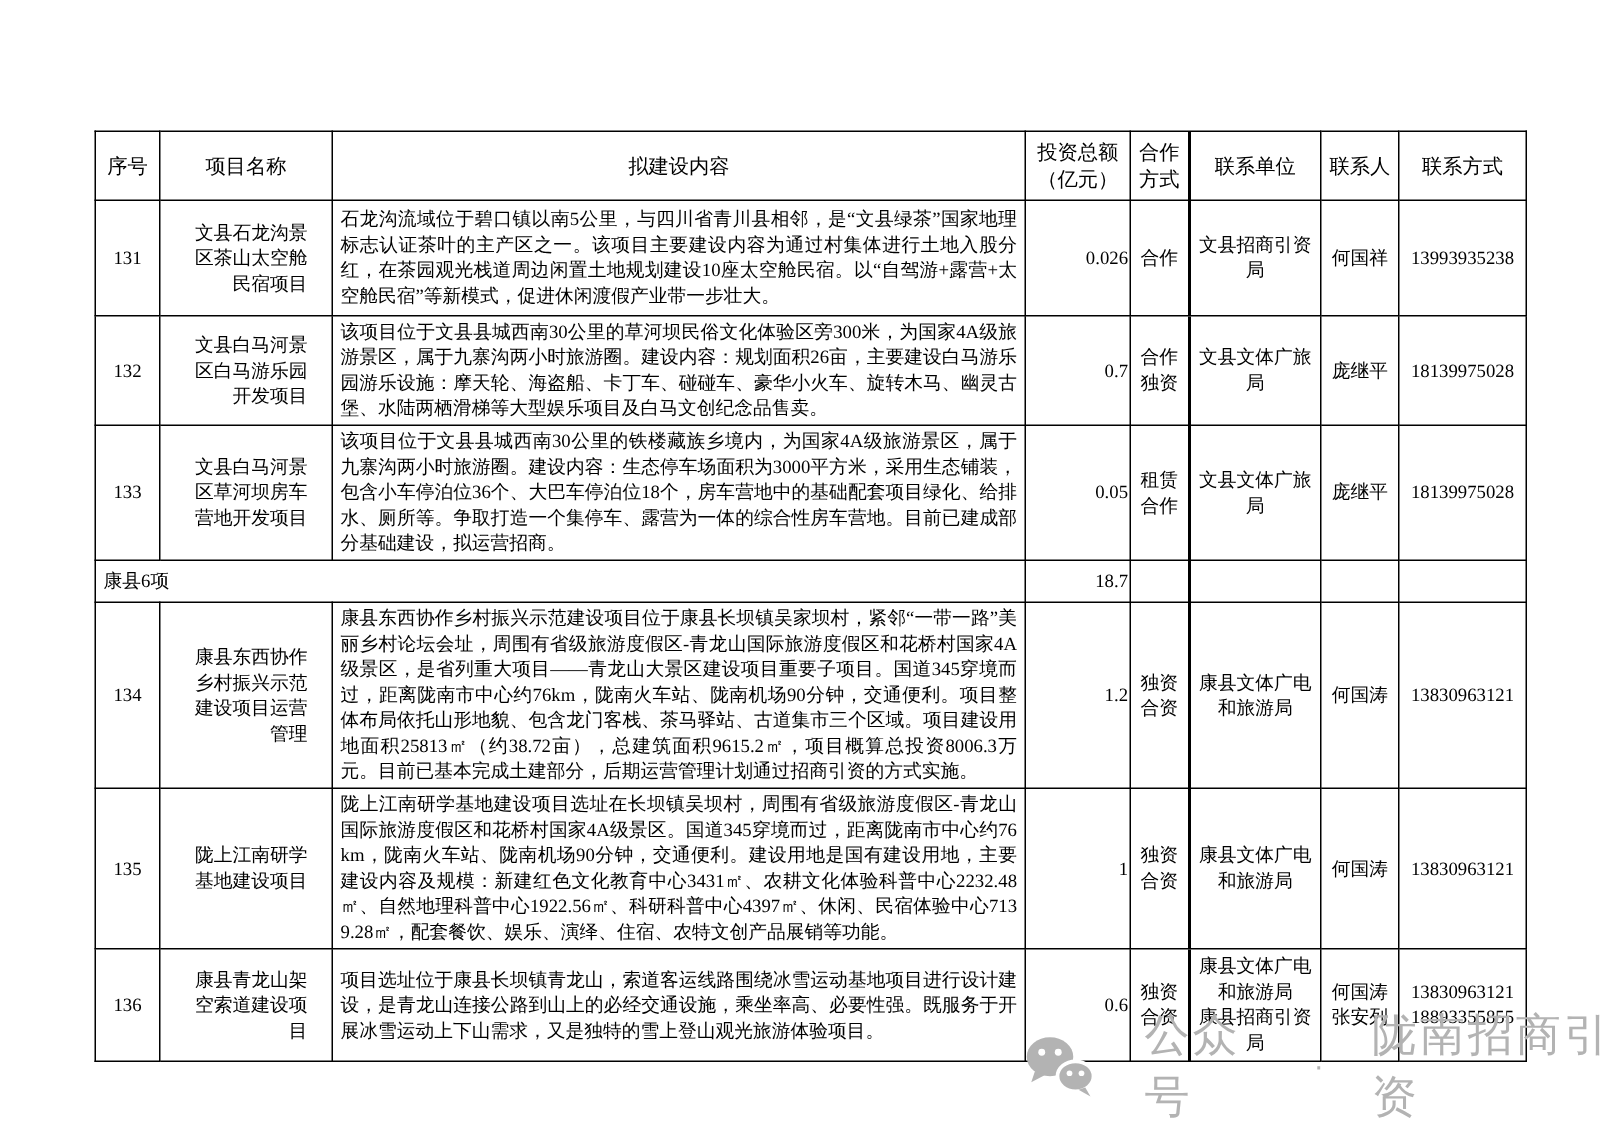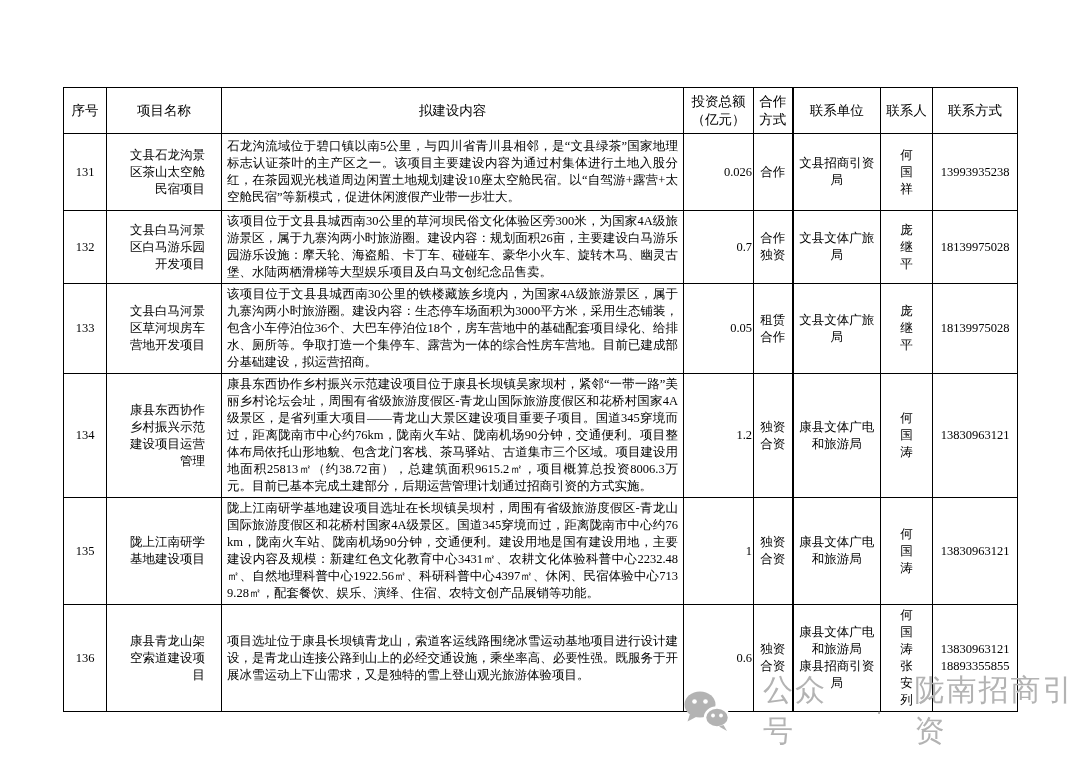--- a/index.html
+++ b/index.html
@@ -35,21 +35,21 @@
   tr.r134 { height:120px; }
   tr.r135 { height:103px; }
   tr.r136 { height:75px; }
 
   .c-no     { text-align:center; padding:2px 1px; }
   .c-name   { text-align:right; padding:2px 16px; }
   .c-content{ text-align:justify; padding:2px 5px; }
   .c-inv    { text-align:right; padding:2px 1px; }
   .c-mode   { text-align:center; padding:2px 1px; }
   .c-unit   { text-align:center; padding:2px 2px; border-left:2px solid #000; }
-  .c-person { text-align:center; padding:2px 19px; }
+  .c-person { text-align:center; padding:2px 1px; }
   .c-phone  { text-align:center; padding:2px 1px; font-size:12.5px; }
   .c-section{ text-align:left; padding:2px 5px; }
 
   .page-info {
     position:absolute; left:0; top:697px; width:1080px;
     text-align:center; font-size:15px; color:#000;
   }
 
   .branding {
     position:absolute; left:683px; top:686px; height:50px;
@@ -120,20 +120,28 @@
       <td class="c-name">文县白马河景区草河坝房车营地开发项目</td>
       <td class="c-content">该项目位于文县县城西南30公里的铁楼藏族乡境内，为国家4A级旅游景区，属于九寨沟两小时旅游圈。建设内容：生态停车场面积为3000平方米，采用生态铺装，包含小车停泊位36个、大巴车停泊位18个，房车营地中的基础配套项目绿化、给排水、厕所等。争取打造一个集停车、露营为一体的综合性房车营地。目前已建成部分基础建设，拟运营招商。</td>
       <td class="c-inv">0.05</td>
       <td class="c-mode">租赁
 合作</td>
       <td class="c-unit">文县文体广旅局</td>
       <td class="c-person">庞继平</td>
       <td class="c-phone">18139975028</td>
     </tr>
 
+    <tr class="sec">
+      <td class="c-section" colspan="3">康县6项</td>
+      <td class="c-inv">18.7</td>
+      <td class="c-mode"></td>
+      <td class="c-unit"></td>
+      <td class="c-person"></td>
+      <td class="c-phone"></td>
+    </tr>
 
     <tr class="r134">
       <td class="c-no">134</td>
       <td class="c-name">康县东西协作乡村振兴示范建设项目运营管理</td>
       <td class="c-content">康县东西协作乡村振兴示范建设项目位于康县长坝镇吴家坝村，紧邻“一带一路”美丽乡村论坛会址，周围有省级旅游度假区-青龙山国际旅游度假区和花桥村国家4A级景区，是省列重大项目——青龙山大景区建设项目重要子项目。国道345穿境而过，距离陇南市中心约76km，陇南火车站、陇南机场90分钟，交通便利。项目整体布局依托山形地貌、包含龙门客栈、茶马驿站、古道集市三个区域。项目建设用地面积25813㎡（约38.72亩），总建筑面积9615.2㎡，项目概算总投资8006.3万元。目前已基本完成土建部分，后期运营管理计划通过招商引资的方式实施。</td>
       <td class="c-inv">1.2</td>
       <td class="c-mode">独资
 合资</td>
       <td class="c-unit">康县文体广电和旅游局</td>
       <td class="c-person">何国涛</td>

